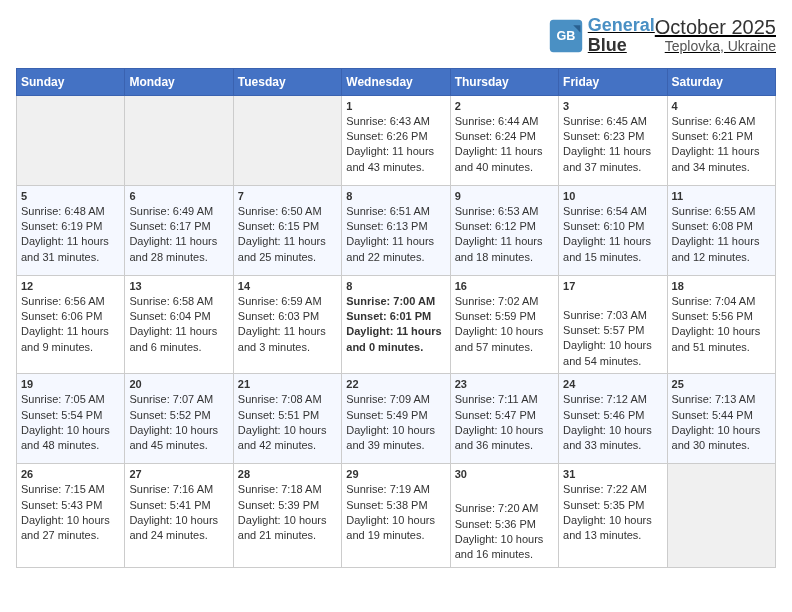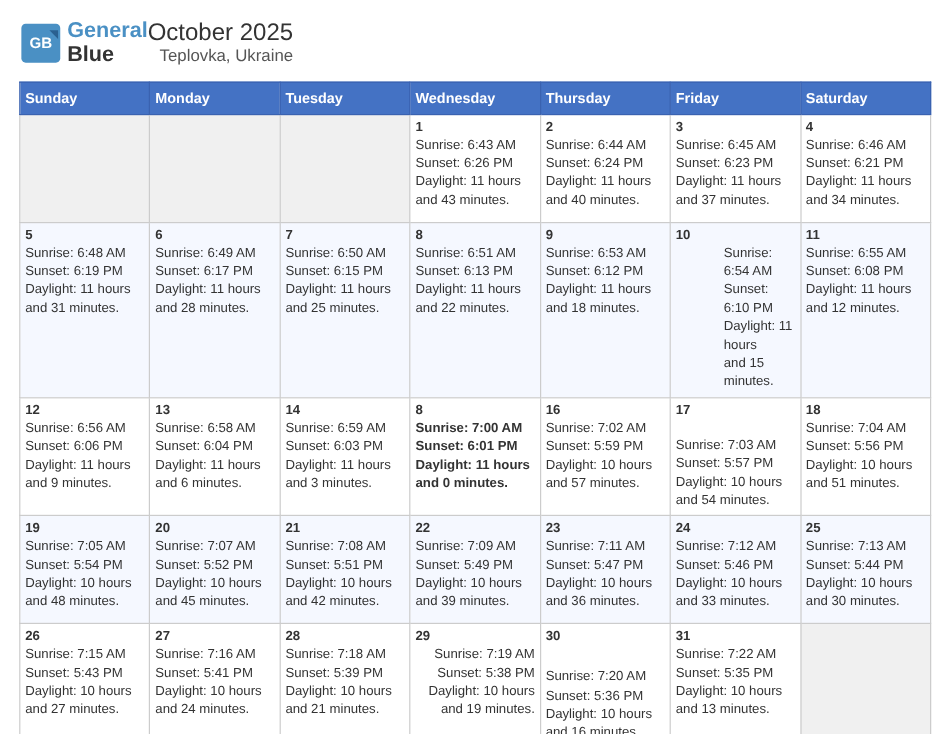--- a/index.html
+++ b/index.html
@@ -5,23 +5,24 @@
     * { margin: 0; padding: 0; box-sizing: border-box; }
     body {
       font-family: Arial, sans-serif;
       background: #fff;
       width: 792px;
       min-height: 612px;
       padding: 16px;
     }
     .header {
       display: flex;
-      justify-content: flex-start;
+      justify-content: flex-end;
       align-items: flex-start;
       margin-bottom: 12px;
+      text-decoration: underline;
     }
     .logo {
       display: flex;
       align-items: center;
       gap: 4px;
     }
     .logo-text {
       font-size: 18px;
       font-weight: bold;
       color: #333;
@@ -190,21 +191,21 @@
         </td>
         <td>
           <span class="day-num">9</span>
           <div class="cell-info" style="white-space: pre-line;">Sunrise: 6:53 AM
 Sunset: 6:12 PM
 Daylight: 11 hours
 and 18 minutes.</div>
         </td>
         <td>
           <span class="day-num">10</span>
-          <div class="cell-info" style="white-space: pre-line; margin-left: 40px;">Sunrise: 6:54 AM
+          <div class="cell-info" style="white-space: pre-line;">Sunrise: 6:54 AM
 Sunset: 6:10 PM
 Daylight: 11 hours
 and 15 minutes.</div>
         </td>
         <td>
           <span class="day-num">11</span>
           <div class="cell-info" style="white-space: pre-line;">Sunrise: 6:55 AM
 Sunset: 6:08 PM
 Daylight: 11 hours
 and 12 minutes.</div>
@@ -329,21 +330,21 @@
         </td>
         <td>
           <span class="day-num">28</span>
           <div class="cell-info" style="white-space: pre-line;">Sunrise: 7:18 AM
 Sunset: 5:39 PM
 Daylight: 10 hours
 and 21 minutes.</div>
         </td>
         <td>
           <span class="day-num">29</span>
-          <div class="cell-info" style="white-space: pre-line; text-align: right;">Sunrise: 7:19 AM
+          <div class="cell-info" style="white-space: pre-line;">Sunrise: 7:19 AM
 Sunset: 5:38 PM
 Daylight: 10 hours
 and 19 minutes.</div>
         </td>
         <td>
           <span class="day-num">30</span>
           <div class="cell-info" style="white-space: pre-line; margin-top: 21px;">Sunrise: 7:20 AM
 Sunset: 5:36 PM
 Daylight: 10 hours
 and 16 minutes.</div>

